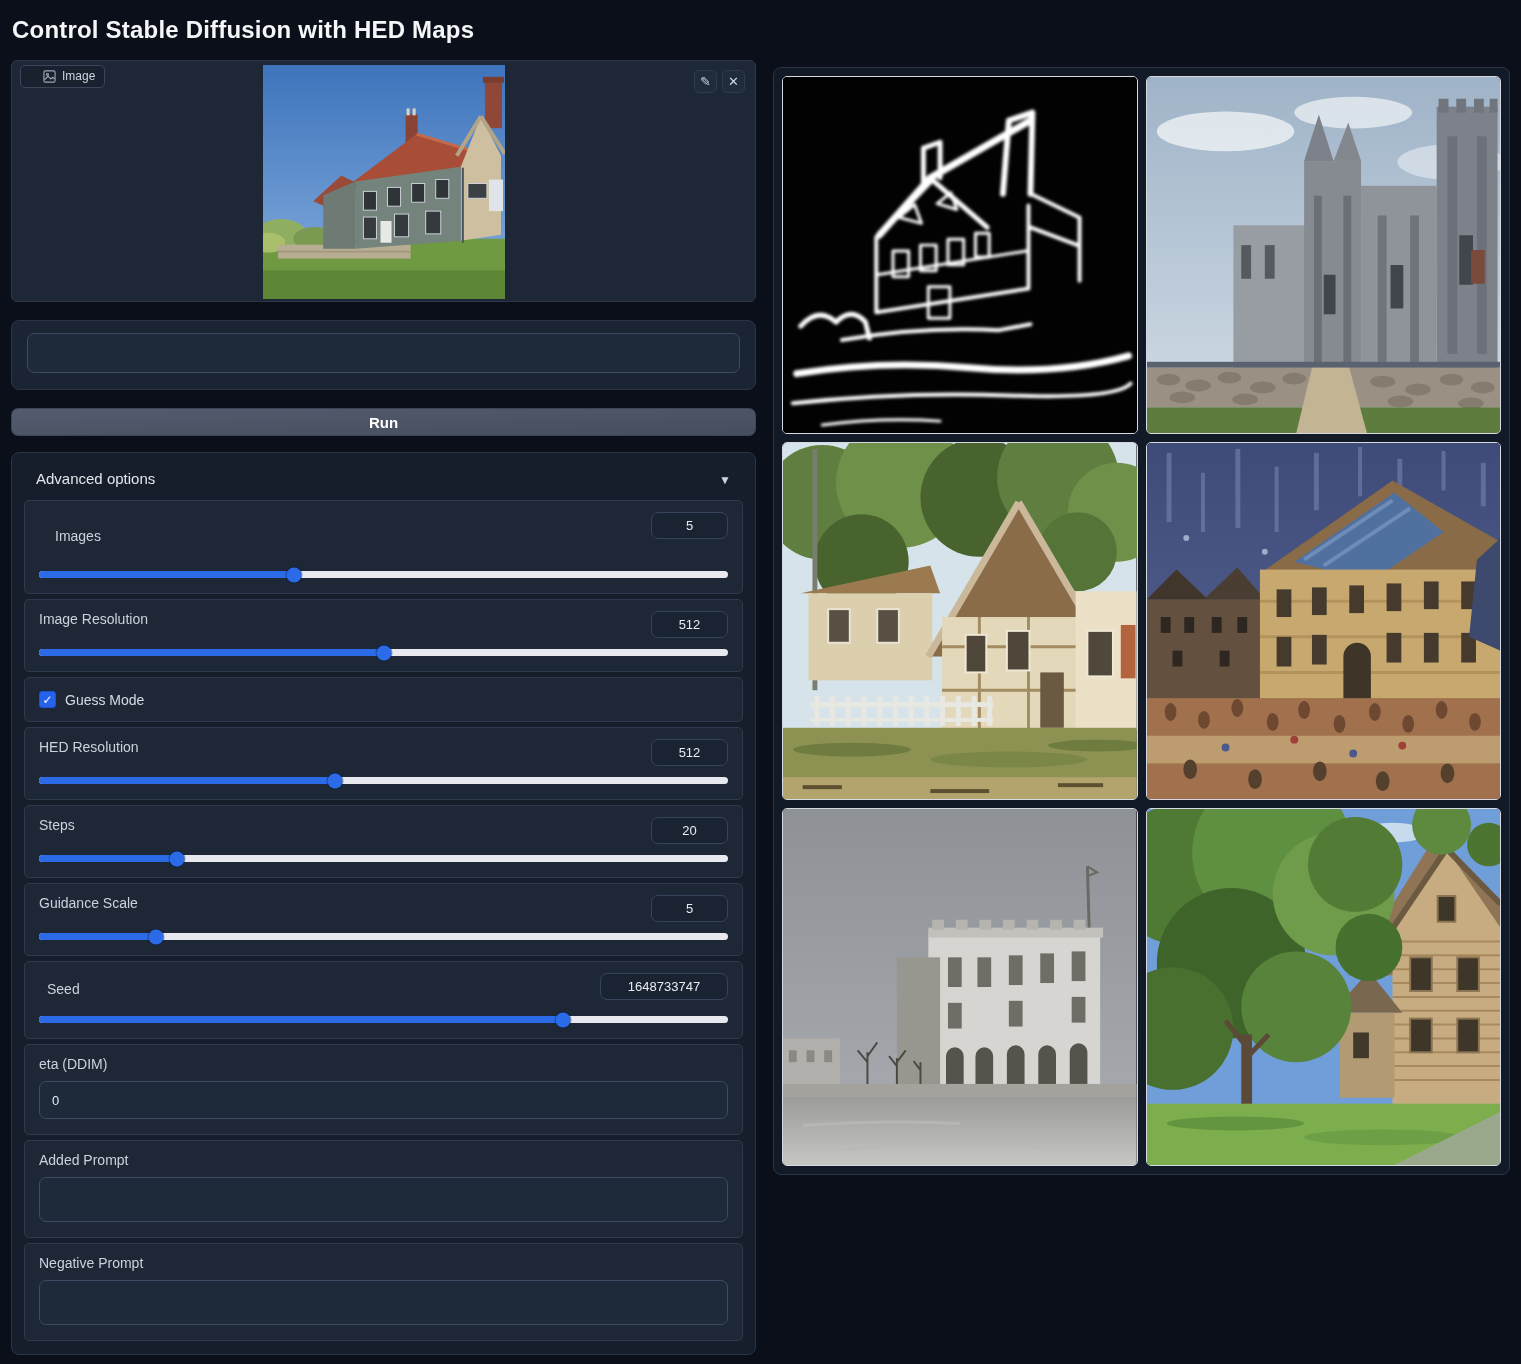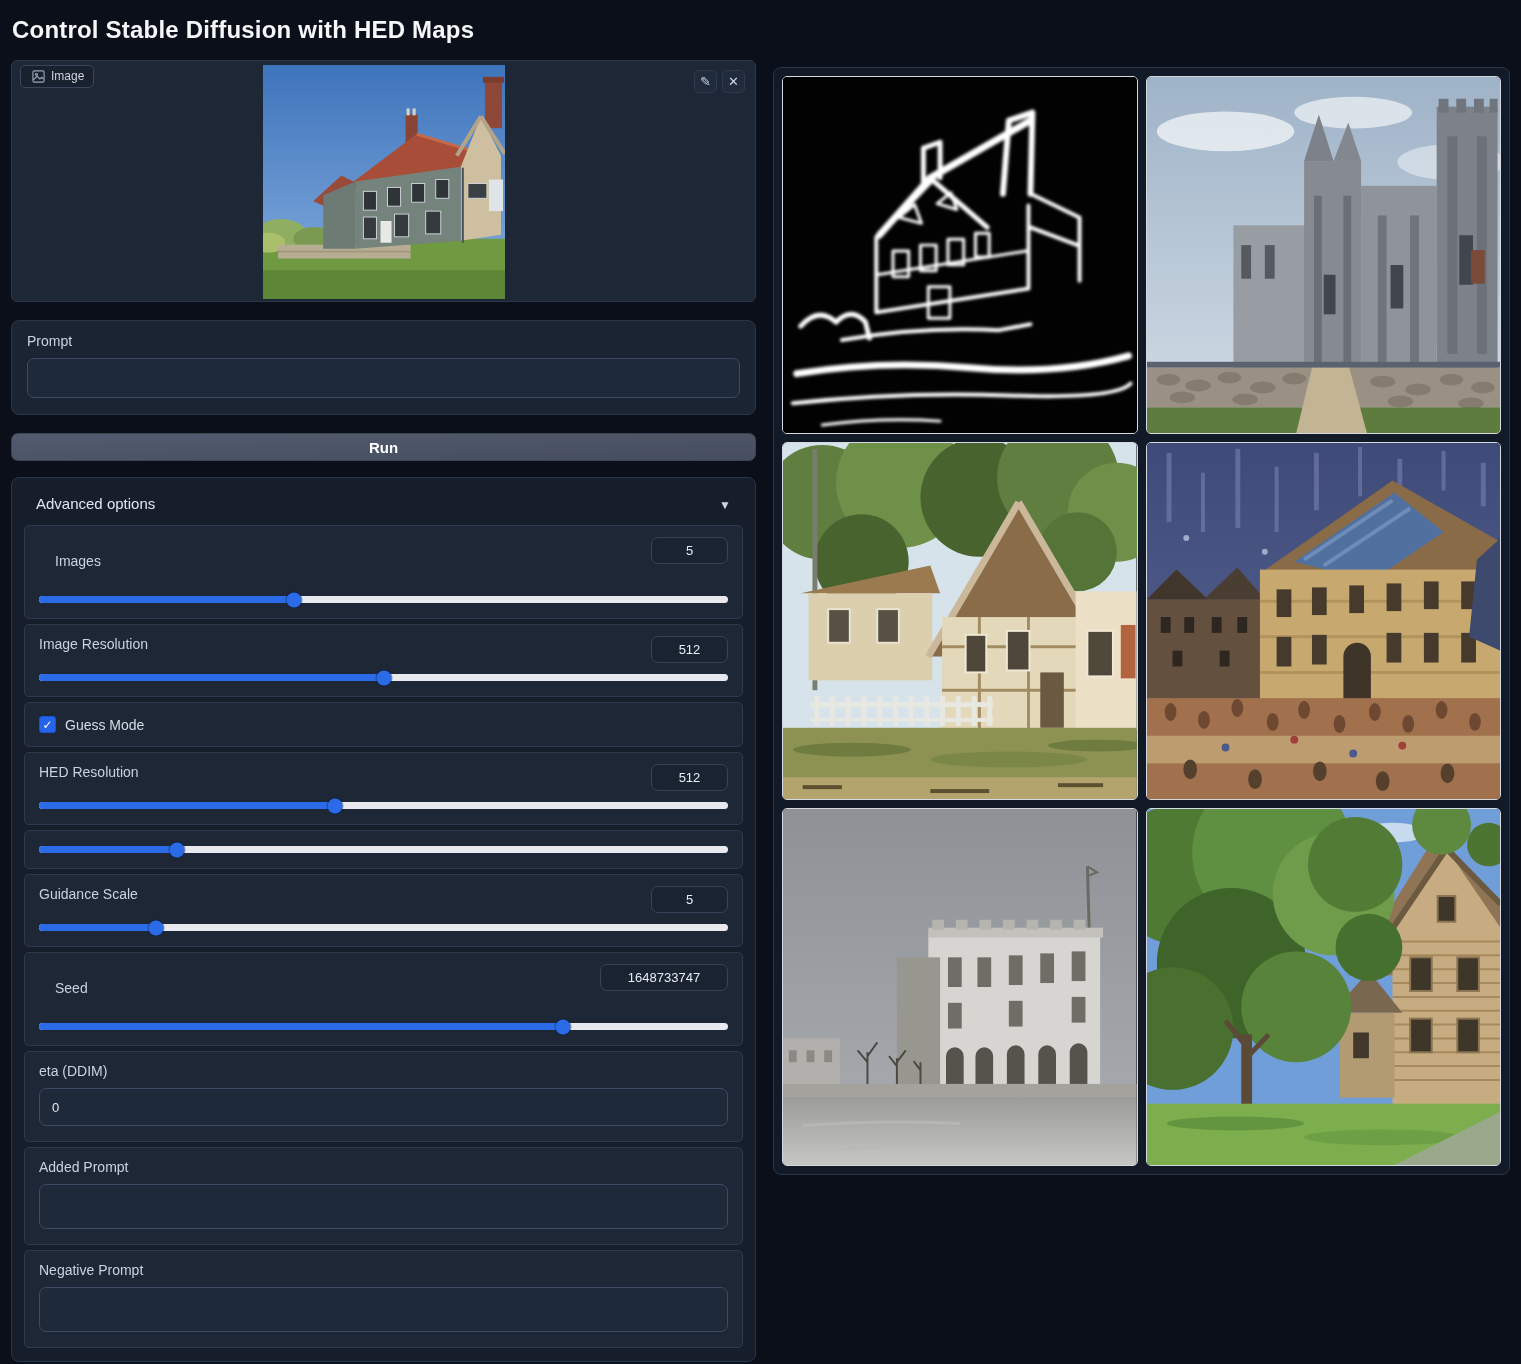--- a/index.html
+++ b/index.html
@@ -11,21 +11,21 @@
   }
   .app { padding:10px 11px; }
   .page-title { font-size:24px; font-weight:700; color:#f5f6f8; margin:6px 0 16px 1px; letter-spacing:.2px; }
   .main { display:flex; gap:17px; align-items:flex-start; }
   .left-col { width:745px; flex-shrink:0; }
   .right-col { flex:1; margin-top:7px; }
 
   
   .image-block { position:relative; height:242px; background:#1d2736; border:1px solid #2c3749; border-radius:6px; }
   .image-badge { position:absolute; top:4px; left:8px; z-index:3; display:flex; align-items:center; gap:6px;
-    padding:3px 9px 4px 11px; background:#19212f; border:1px solid #3a465c; border-radius:5px;
+    padding:3px 9px 4px 22px; background:#19212f; border:1px solid #3a465c; border-radius:5px;
     font-size:12px; color:#ccd4e0; }
   .image-badge svg { display:block; }
   .thumb-wrap { position:absolute; left:251px; top:4px; width:242px; height:234px; overflow:hidden; }
   .thumb-wrap svg { display:block; width:100%; height:100%; }
   .img-actions { position:absolute; top:9px; right:10px; z-index:3; display:flex; gap:5px; }
   .icon-btn { width:23px; height:23px; display:flex; align-items:center; justify-content:center;
     background:#202b3c; border:1px solid #2e3a4e; border-radius:5px; color:#cdd4df; font-size:13px; cursor:pointer; }
 
   
   .prompt-block { margin-top:18px; background:#1b2433; border:1px solid #2a3547; border-radius:8px; padding:12px 15px 16px; }
@@ -136,21 +136,20 @@
             <rect x="100" y="154" width="13" height="22" fill="#343a3e" stroke="#c9d0d4" stroke-width="1"></rect>
             <rect x="131" y="151" width="14" height="23" fill="#343a3e" stroke="#c9d0d4" stroke-width="1"></rect>
             <rect x="162" y="148" width="15" height="23" fill="#343a3e" stroke="#c9d0d4" stroke-width="1"></rect>
             <rect x="117" y="158" width="11" height="22" fill="#e8e8e4"></rect>
             <path d="M199,104 L199,180" stroke="#4a5258" stroke-width="2"></path>
           </svg>
         </div>
       </div>
 
       <div class="prompt-block">
-        <div class="field-label">Prompt</div>
         <div class="text-input"></div>
       </div>
 
       <button class="run-btn">Run</button>
 
       <div class="advanced">
         <div class="adv-header">
           <span class="adv-title">Advanced options</span>
           <span class="adv-caret">▼</span>
         </div>
@@ -190,40 +189,44 @@
             <span class="field-label" style="margin:0">HED Resolution</span>
             <span class="num-box">512</span>
           </div>
           <div class="track">
             <div class="fill" style="width: 43%;"></div>
             <div class="thumb" style="left: 43%;"></div>
           </div>
         </div>
 
         <div class="adv-card">
+          <div class="slider-head">
+            <span class="field-label" style="margin:0">Steps</span>
+            <span class="num-box">20</span>
+          </div>
           <div class="track">
             <div class="fill" style="width: 20%;"></div>
             <div class="thumb" style="left: 20%;"></div>
           </div>
         </div>
 
         <div class="adv-card">
           <div class="slider-head">
             <span class="field-label" style="margin:0">Guidance Scale</span>
             <span class="num-box">5</span>
           </div>
           <div class="track">
             <div class="fill" style="width: 17%;"></div>
             <div class="thumb" style="left: 17%;"></div>
           </div>
         </div>
 
         <div class="adv-card">
           <div class="slider-head">
-            <span class="field-label" style="margin:16px">Seed</span>
+            <span class="field-label" style="margin:8px">Seed</span>
             <span class="num-box wide">1648733747</span>
           </div>
           <div class="track">
             <div class="fill" style="width: 76%;"></div>
             <div class="thumb" style="left: 76%;"></div>
           </div>
         </div>
 
         <div class="adv-card">
           <div class="field-label">eta (DDIM)</div>

